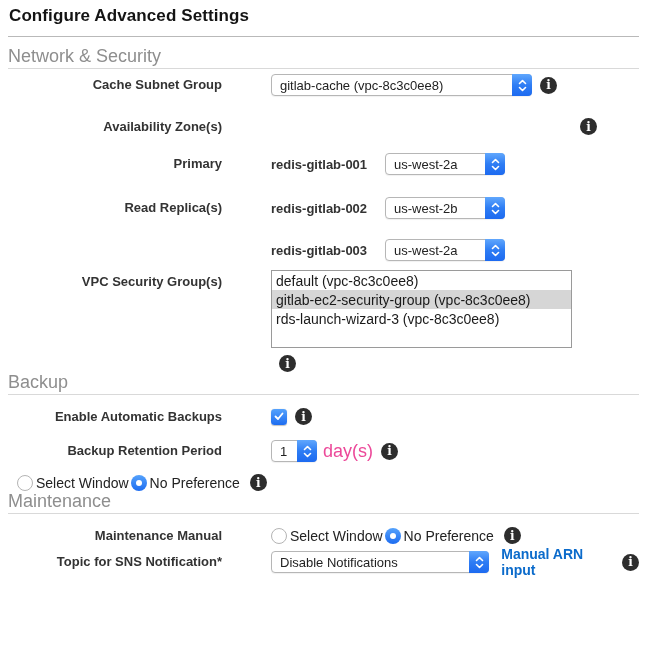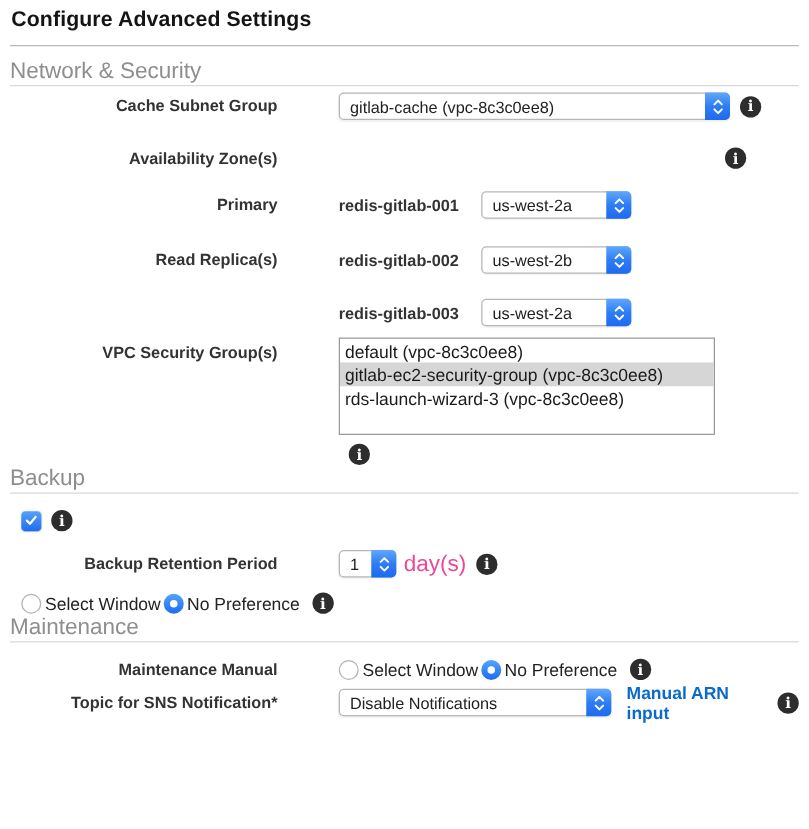--- a/index.html
+++ b/index.html
@@ -32,21 +32,21 @@
     background:#fff; border:1px solid #b6b6b6; border-radius:4px;
     font-size:13px; color:#222; padding:0 26px 0 8px;
     box-shadow:0 1px 1px rgba(0,0,0,0.06);
   }
   .mac-select .sel-cap {
     position:absolute; right:-1px; top:-1px; height:22px; width:20px;
     border-radius:0 4px 4px 0;
     background:linear-gradient(180deg,#60a7fd 0%,#2e7df4 50%,#1d6af0 100%);
     display:flex; align-items:center; justify-content:center;
   }
-  .w-wide { width:313px; }
+  .w-wide { width:261px; }
   .w-zone { width:120px; }
   .w-tiny { width:46px; }
   .w-sns  { width:230px; }
   
   .listbox {
     width:301px; border:1px solid #9a9a9a; background:#fff; font-size:14px; color:#1a1a1a;
   }
   .listbox .option { padding:1px 4px; line-height:18px; height:19px; white-space:nowrap; overflow:hidden; }
   .listbox .option.selected { background:#d6d6d6; }
   .listbox .option.empty { height:19px; }
@@ -181,20 +181,21 @@
         <div class="option">rds-launch-wizard-3 (vpc-8c3c0ee8)</div>
         <div class="option empty"></div>
       </div>
       <span class="info-icon" style="margin-top:7px;">i</span>
     </div>
   </div>
 
   <div class="section-heading later mt-bh">Backup</div>
 
   <div class="form-row mt-b1">
+    <div class="row-label">Enable Automatic Backups</div>
     <div class="field">
       <span class="mac-checkbox">
         <svg width="10" height="9" viewBox="0 0 10 9">
             <path d="M1.5 4.5 L4 7 L8.5 1.5" stroke="#fff" stroke-width="1.8" fill="none" stroke-linecap="round" stroke-linejoin="round"></path>
           </svg>
       </span>
       <span class="info-icon">i</span>
     </div>
   </div>
 

